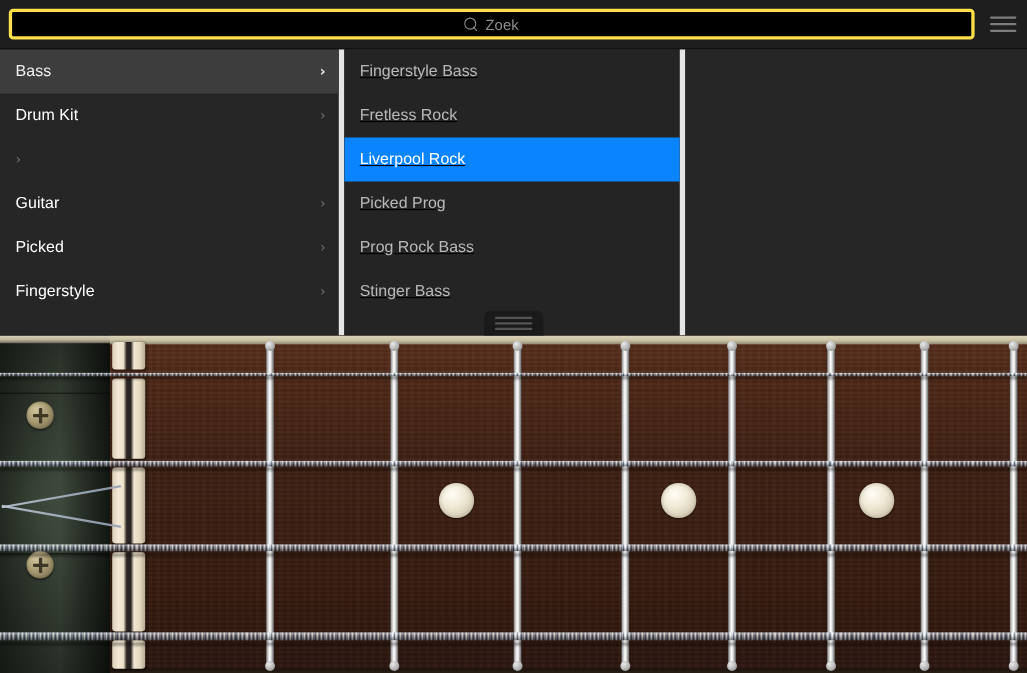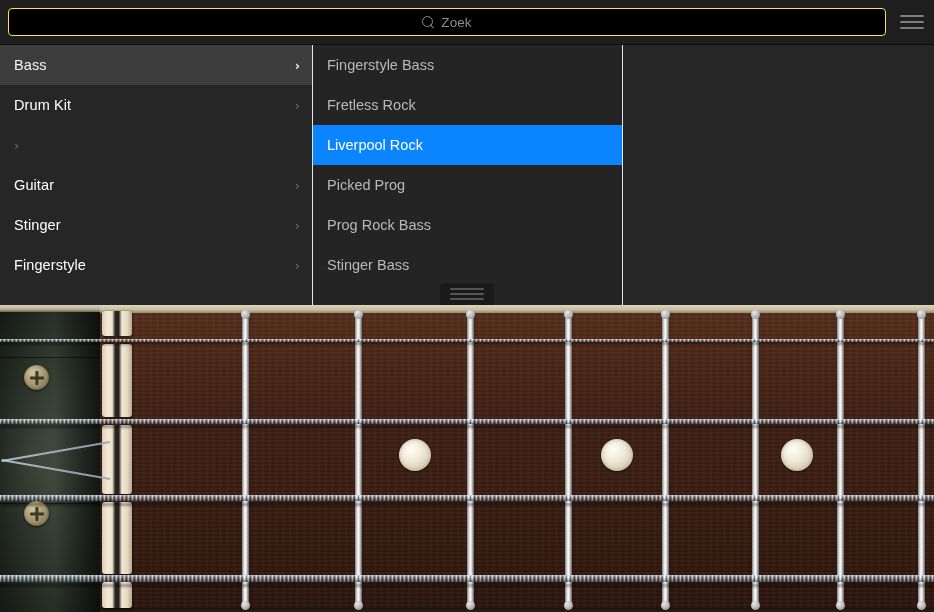--- a/index.html
+++ b/index.html
@@ -15,21 +15,21 @@
   
   .topbar {
     position:absolute; left:0; top:0; width:934px; height:45px;
     background:#1e1e1e;
     border-bottom:1px solid #0d0d0d;
   }
   .search-field {
     position:absolute; left:8px; top:8px; width:878px; height:28px;
     background:#000;
     border-radius:4px;
-    border:1px solid #fde047;
+    border:3px solid #fde047;
     display:flex; align-items:center; justify-content:center;
     cursor:text;
   }
   .search-inner { display:flex; align-items:center; gap:7px; }
   .search-icon { width:12px; height:12px; position:relative; flex:0 0 auto; }
   .search-icon::before {
     content:""; position:absolute; left:0; top:0;
     width:9px; height:9px; border:1.2px solid #8a8a8a; border-radius:50%;
   }
   .search-icon::after {
@@ -48,21 +48,21 @@
   .menu-button span { display:block; height:2px; background:#7d7d7d; border-radius:1px; }
 
   
   .browser {
     position:absolute; left:0; top:45px; width:934px; height:260px;
     background:#242424;
     display:flex;
   }
   .col {
     height:100%; position:relative; overflow:hidden;
-    border-right:1px solid #e5e5e5;
+    border-right:5px solid #e5e5e5;
   }
   .col-categories { width:313px; background:#262626; }
   .col-presets    { width:310px; background:#242424; }
   .col-empty      { flex:1; background:#262626; border-right:none; }
 
   .row {
     height:40px; display:flex; align-items:center;
     padding:0 12px 0 14px; cursor:pointer; position:relative;
   }
   .row .label {
@@ -71,21 +71,21 @@
   }
   .row.selected { background:#3d3d3d; }
   .row.selected .label { color:#f2f2f2; }
   .row.selected .chevron { color:#e8e8e8; font-weight:bold; }
 
   .chevron {
     font-size:13px; color:#6f6f6f; line-height:1;
     font-family:"DejaVu Sans", sans-serif;
   }
 
-  .preset-row { height:40px; display:flex; align-items:center; padding:0 14px; cursor:pointer; }
+  .preset-row { height:40px; display:flex; align-items:center; padding:0 14px; cursor:pointer;text-decoration:underline; }
   .preset-row .label { font-size:14.5px; color:#b9b9b9; white-space:nowrap; }
   .preset-row.highlight { background:#0a84ff; }
   .preset-row.highlight .label { color:#ffffff; }
 
   
   .grip {
     position:absolute; left:50%; transform:translateX(-50%);
     bottom:0px; width:54px; height:22px;
     background:#1a1a1a; border-radius:5px 5px 0 0;
     display:flex; flex-direction:column; justify-content:center;
@@ -236,21 +236,21 @@
           <span class="chevron">›</span>
         </div>
         <div class="row">
           <span class="chevron">›</span>
         </div>
         <div class="row">
           <span class="label">Guitar</span>
           <span class="chevron">›</span>
         </div>
         <div class="row">
-          <span class="label">Stinger</span>
+          <span class="label">Picked</span>
           <span class="chevron">›</span>
         </div>
         <div class="row">
           <span class="label">Fingerstyle</span>
           <span class="chevron">›</span>
         </div>
       </div>
 
     <div class="col col-presets" id="col-presets">
         <div class="preset-row">

